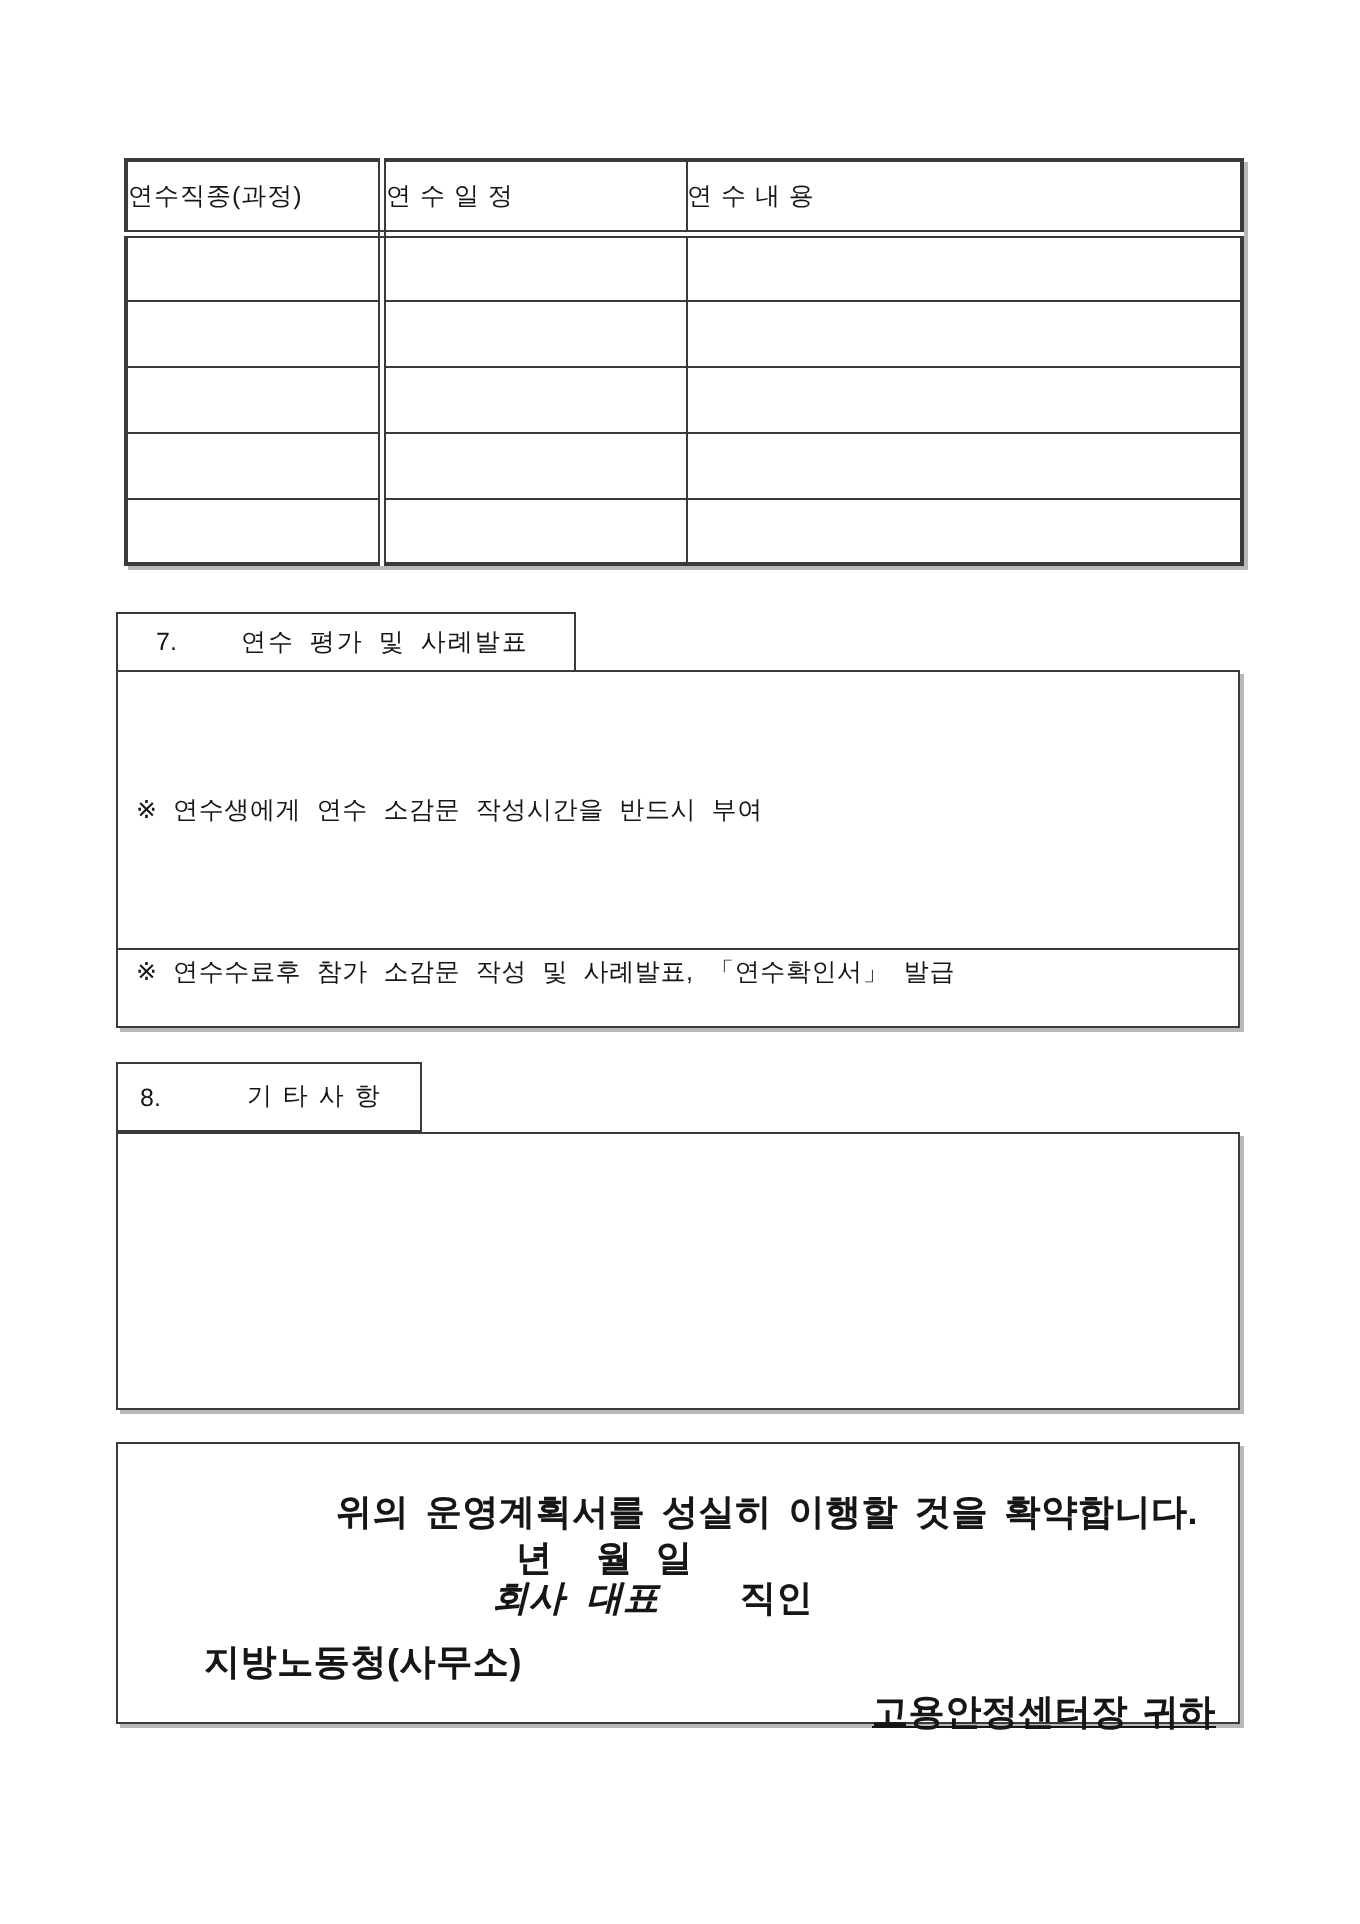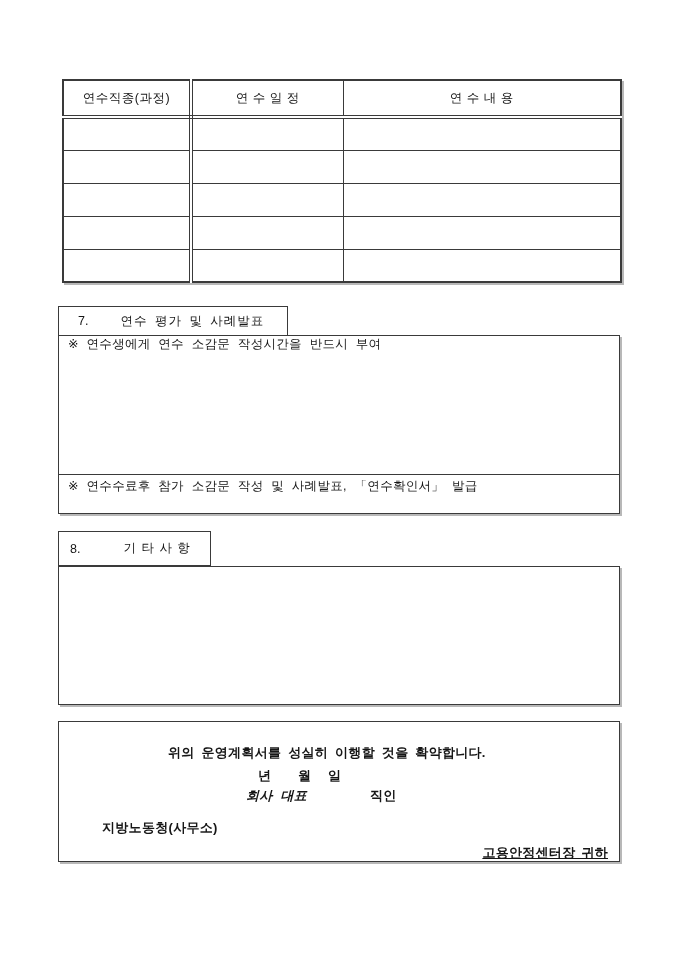--- a/index.html
+++ b/index.html
@@ -23,21 +23,21 @@
     width: 558px;
     border-collapse: collapse;
     table-layout: fixed;
     border: 2px solid #3a3a3a;
     box-shadow: 2px 2px 0 #b8b8b8;
     background: #fff;
   }
   .schedule th, .schedule td {
     border: 1px solid #3a3a3a;
     padding: 0;
-    text-align: center;
+    text-align: left;
     vertical-align: middle;
     font-weight: normal;
     font-size: 12.5px;
     letter-spacing: 0.5px;
   }
   .schedule th { height: 37px; border-bottom: 4px double #3a3a3a; }
   .schedule td { height: 33px; }
   .schedule th:first-child, .schedule td:first-child { border-right: 4px double #3a3a3a; }
 
   
@@ -61,21 +61,21 @@
   .box {
     position: absolute;
     border: 1.5px solid #3a3a3a;
     box-shadow: 2px 2px 0 #b8b8b8;
     background: #fff;
   }
   .box7 { left: 58px; top: 335px; width: 562px; height: 179px; font-size: 12.5px; }
   .box7-main {
     height: 138px;
     display: flex;
-    align-items: flex-start;
+    align-items: center;
     padding-left: 9px;
     letter-spacing: 0.3px;
     word-spacing: 4px;
   }
   .box7-foot {
     height: 23px;
     border-top: 1px solid #3a3a3a;
     padding: 2px 0 0 9px;
     line-height: 19px;
     letter-spacing: 0.3px;
@@ -83,21 +83,21 @@
   }
   .box8 { left: 58px; top: 566px; width: 562px; height: 139px; }
 
   
   .signbox {
     left: 58px;
     top: 721px;
     width: 562px;
     height: 141px;
     font-weight: bold;
-    font-size: 13px;
+    font-size: 18px;
   }
   .signbox span, .signbox div {
     position: absolute;
     white-space: pre;
     letter-spacing: 0.3px;
   }
   .pledge    { left: 109px; top: 22px; word-spacing: 3px; }
   .ylabel    { left: 199px; top: 45px; }
   .mlabel    { left: 239px; top: 45px; }
   .dlabel    { left: 269px; top: 45px; }

